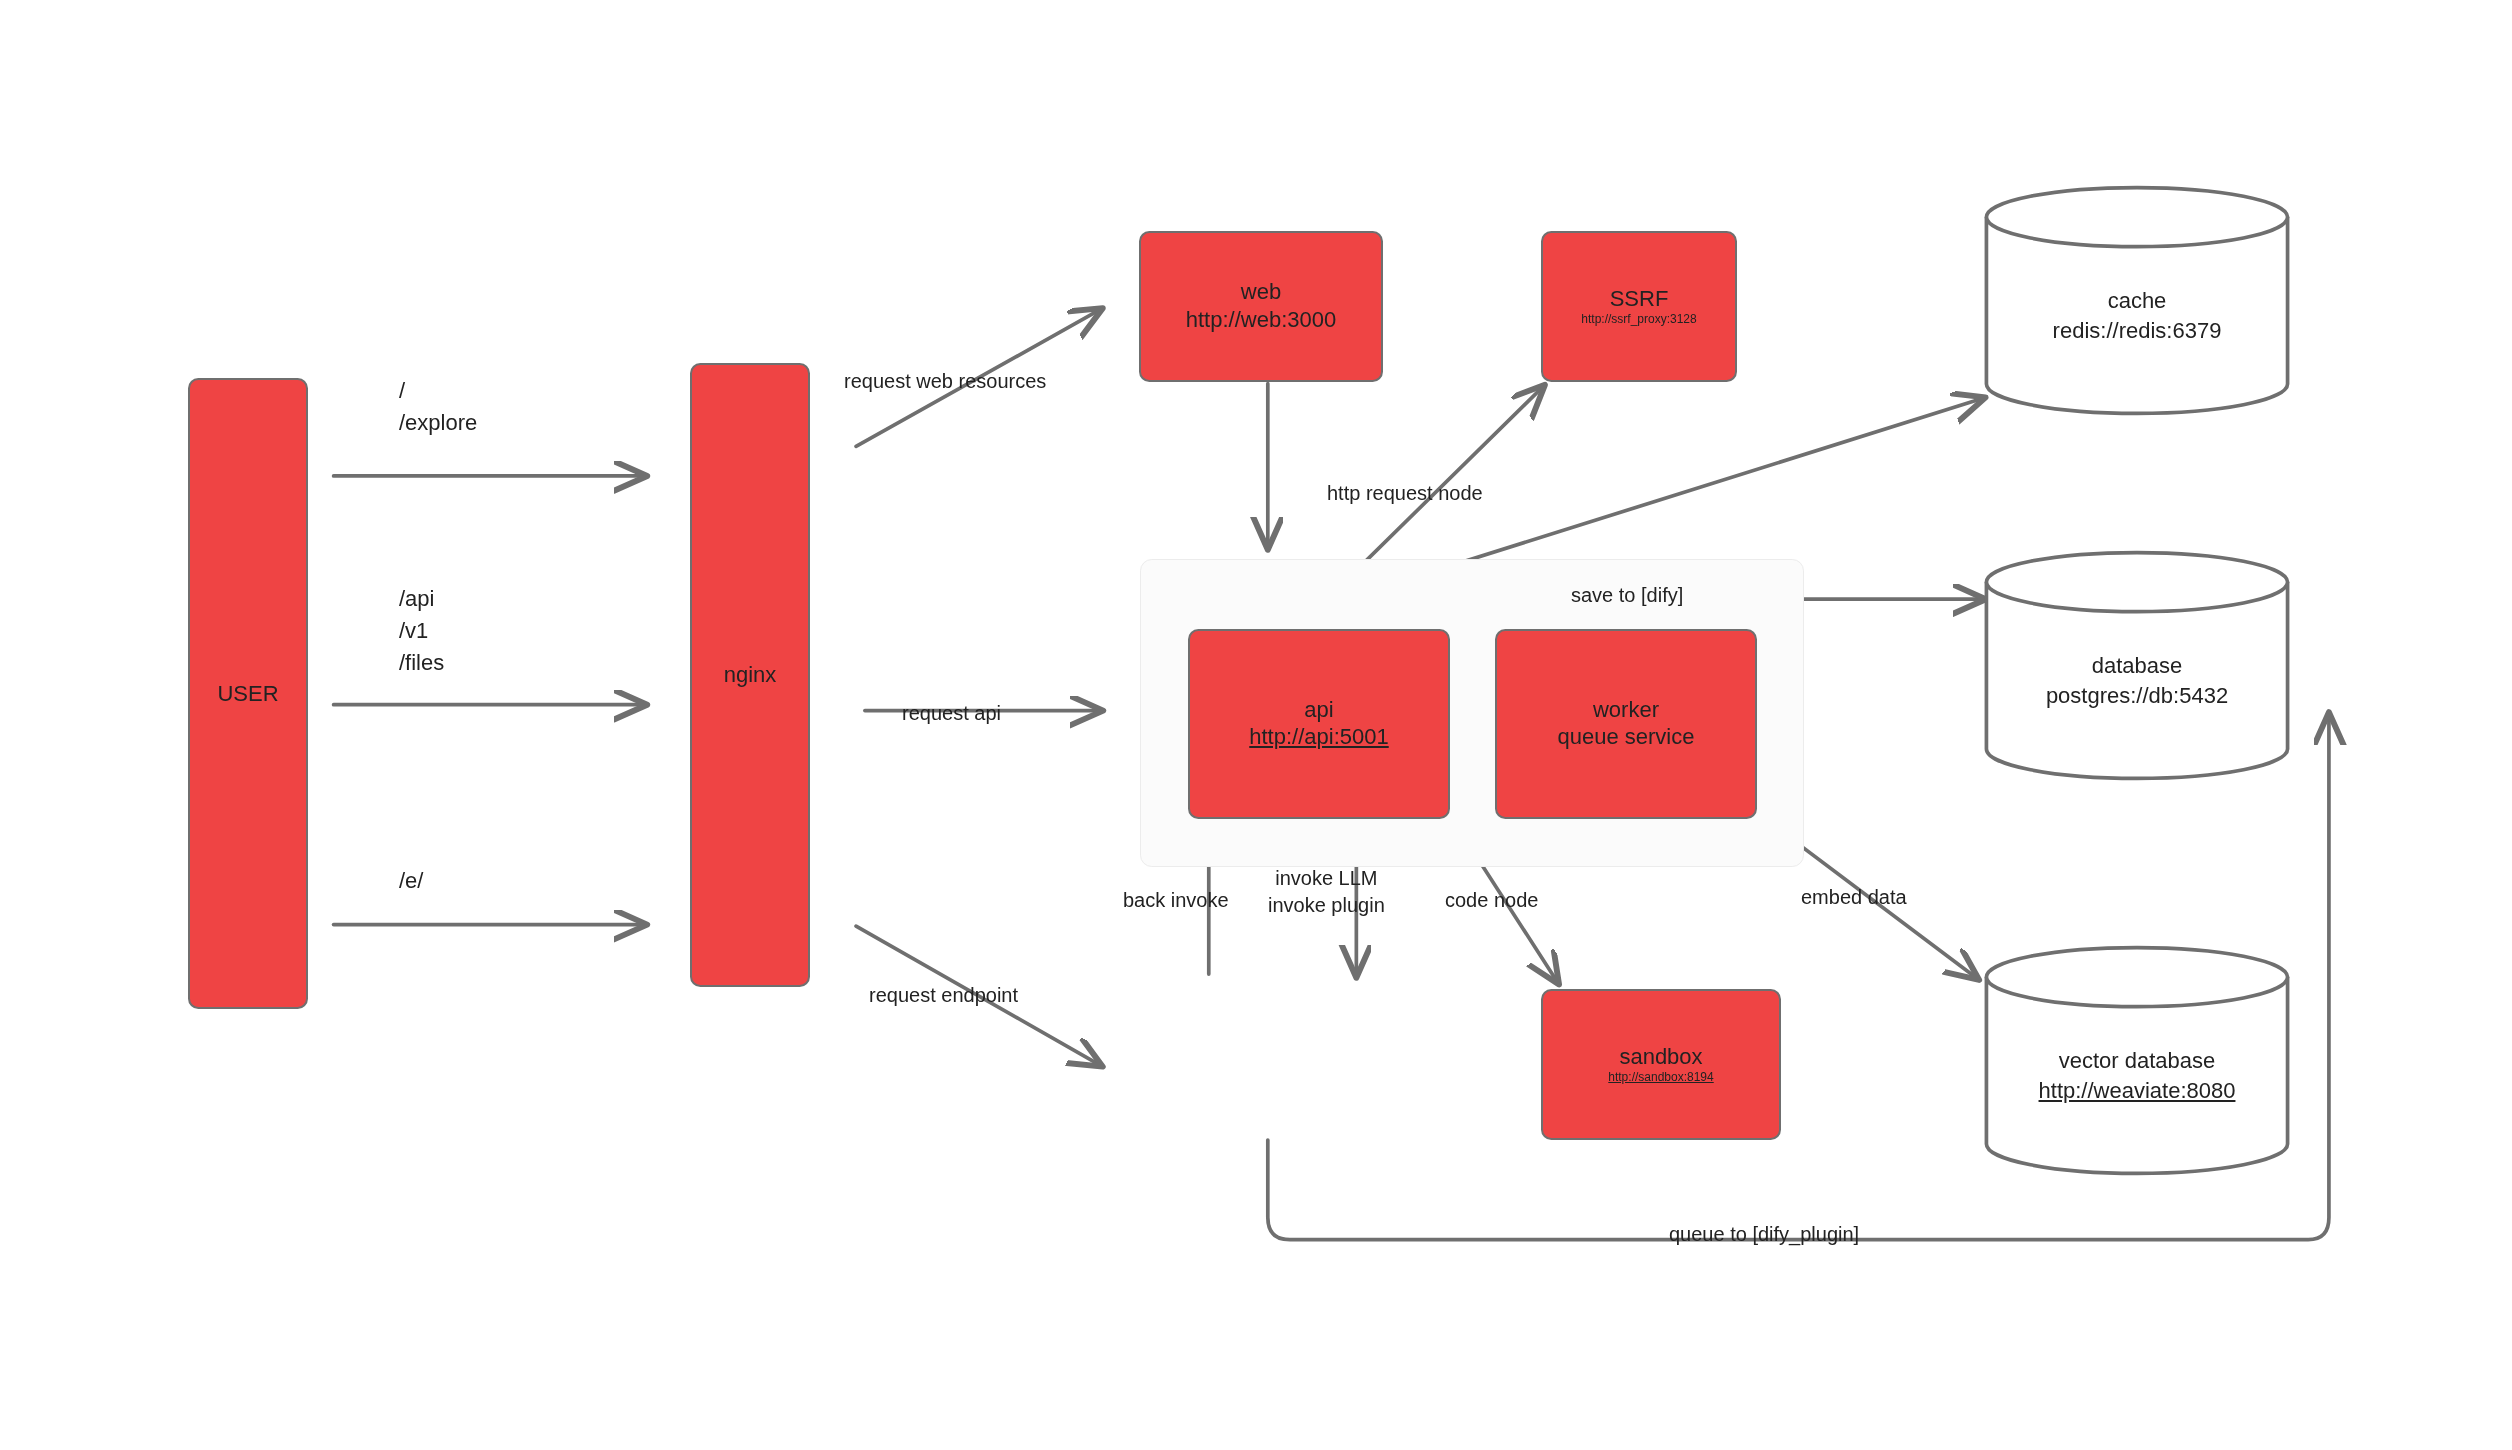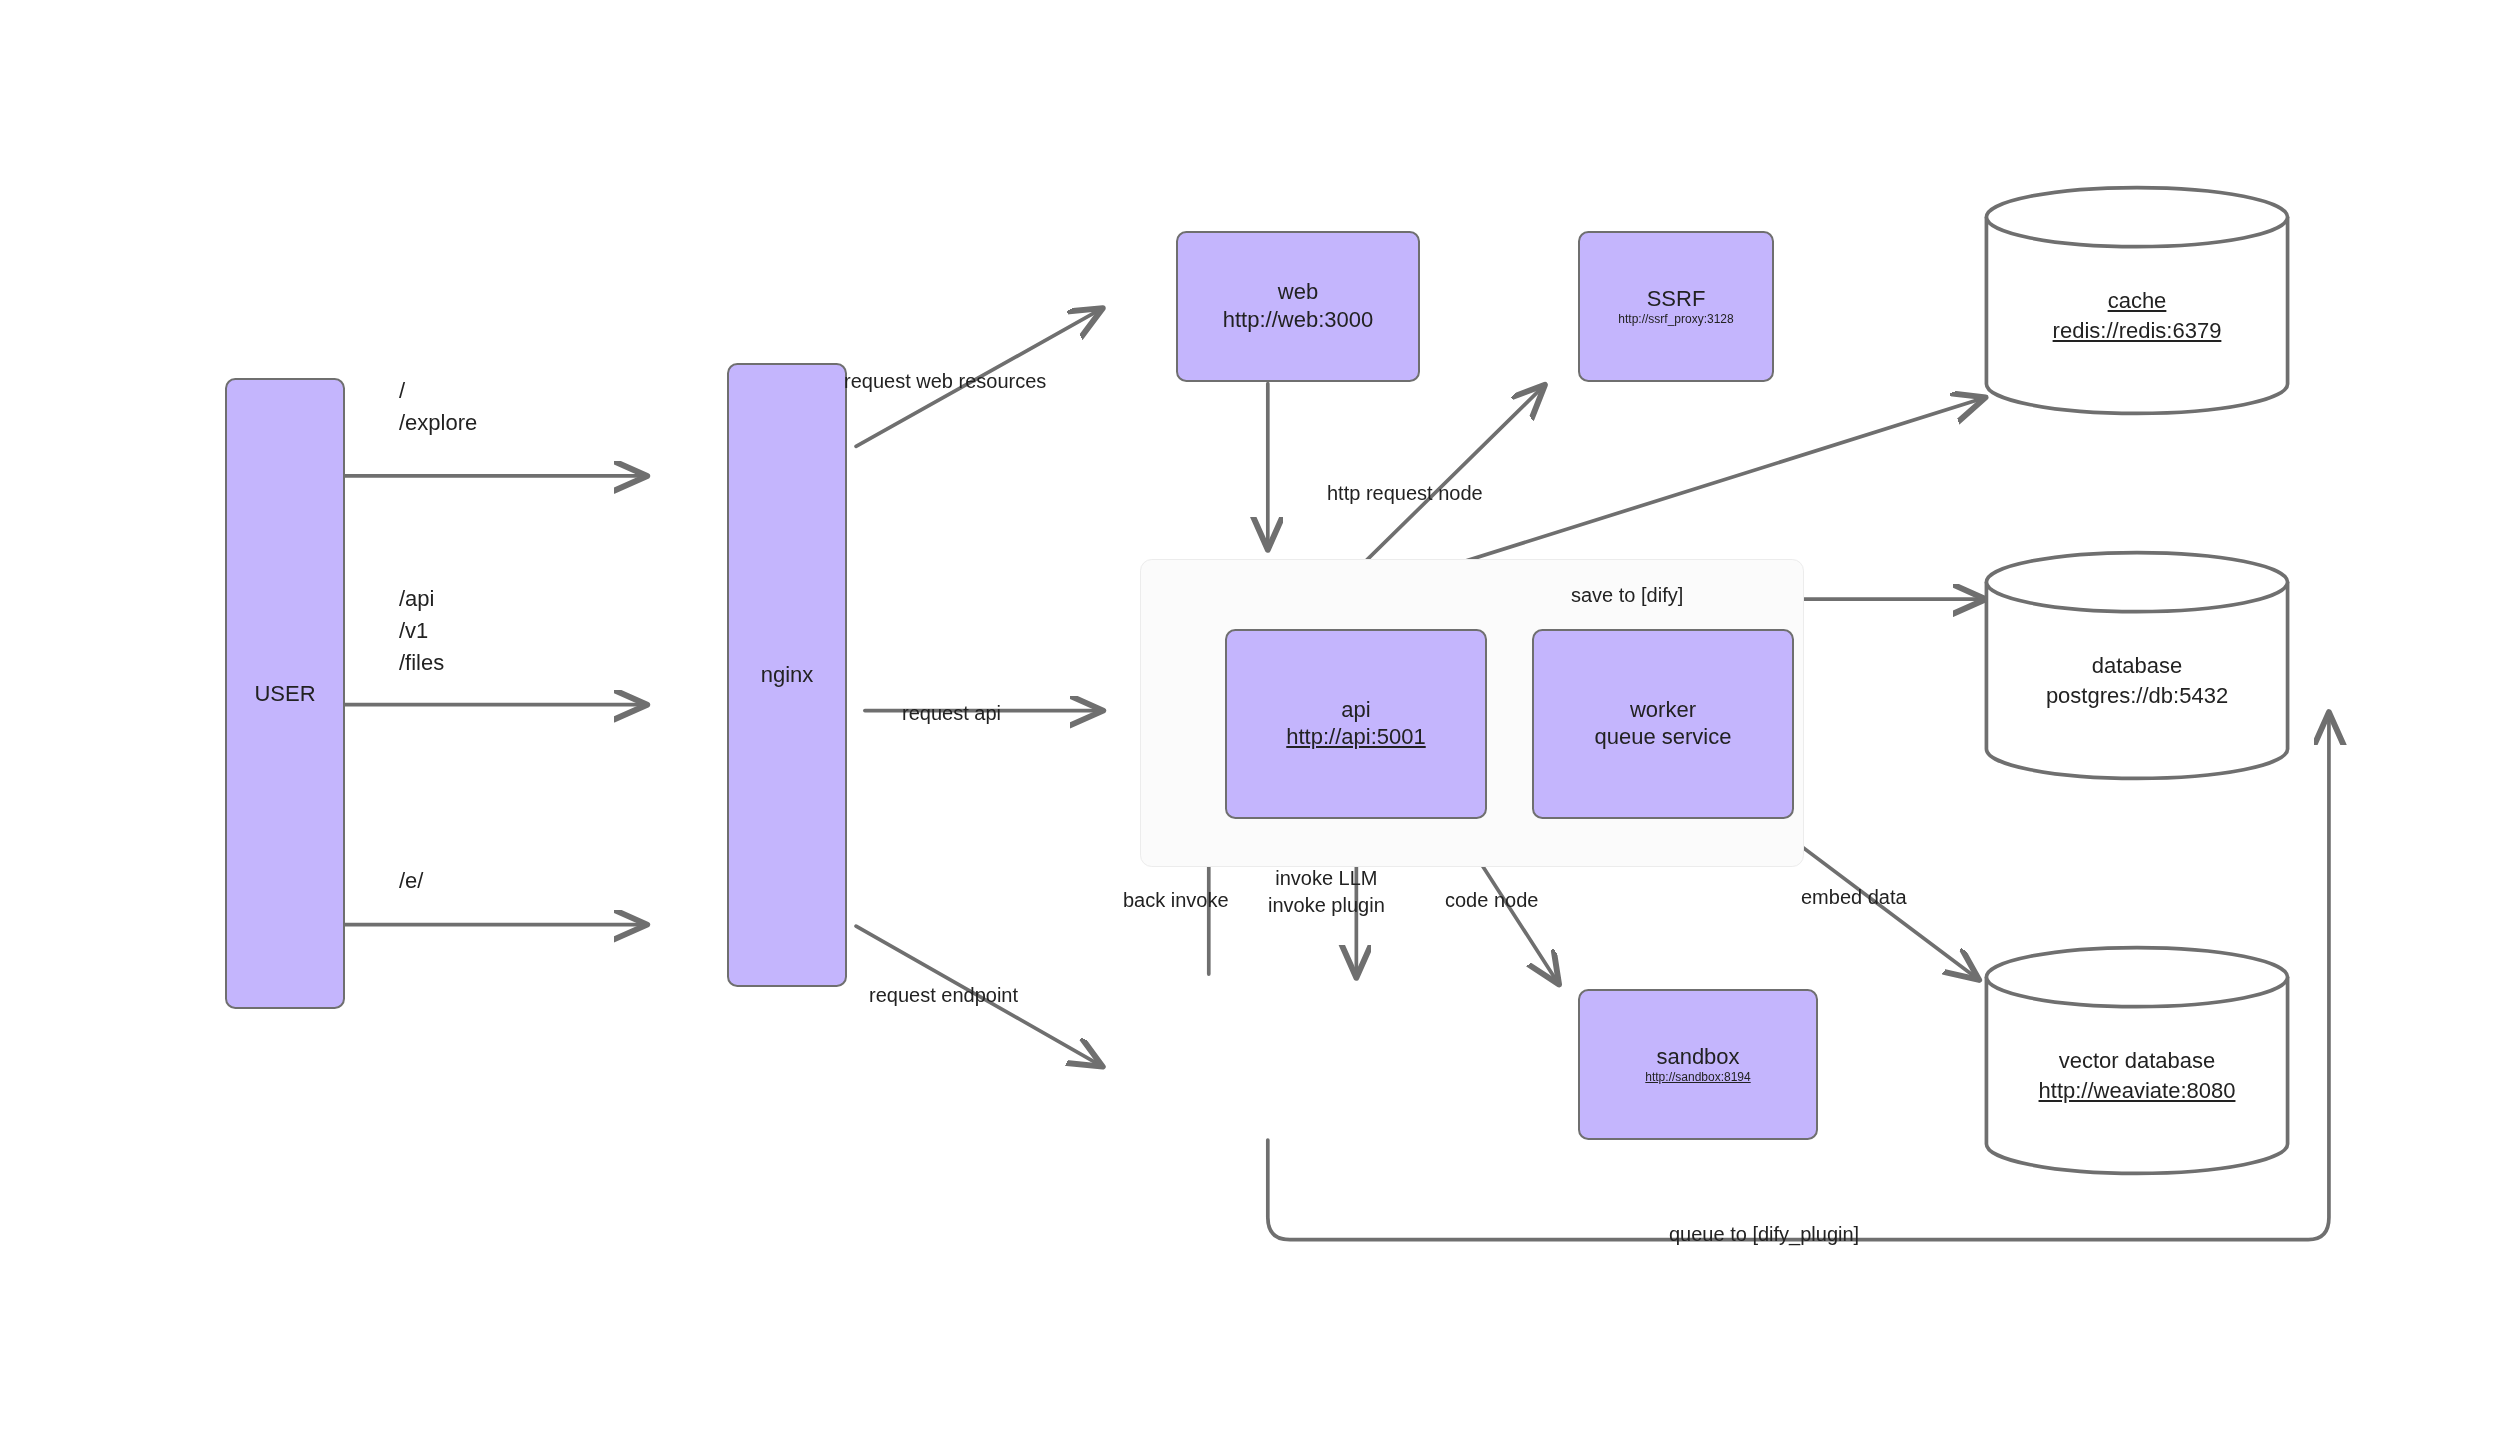--- a/index.html
+++ b/index.html
@@ -24,27 +24,26 @@
     top: 0;
     width: 2512px;
     height: 1450px;
     pointer-events: none;
   }
   .node {
     position: absolute;
     box-sizing: border-box;
     border: 2.2px solid #6f6f6f;
     border-radius: 10.3px;
-    background: #c4b5fd;
+    background: #ef4444;
     display: flex;
     flex-direction: column;
     align-items: center;
     justify-content: center;
     text-align: center;
-    margin-left: 37px;
   }
   .node .title {
     font-size: 22px;
     line-height: 1.25;
     color: #222222;
   }
   .node .sub {
     font-size: 22px;
     line-height: 1.3;
     color: #222222;
@@ -174,21 +173,21 @@
   <div class="node" style="left:1541px; top:989px; width:240px; height:151px;">
     <div class="title">sandbox</div>
     <div class="sub-small underline">http://sandbox:8194</div>
   </div>
 
   <div class="cyl" style="left:1982px; top:183px; width:310px; height:235px;">
     <svg width="310" height="235" viewBox="0 0 420 318">
       <path d="M6,46 L6,272 A204,40 0 0 0 414,272 L414,46" fill="#ffffff" stroke="#6f6f6f" stroke-width="5"></path>
       <ellipse cx="210" cy="46" rx="204" ry="40" fill="#ffffff" stroke="#6f6f6f" stroke-width="5"></ellipse>
     </svg>
-    <div class="cyl-label" style="top:103px;text-decoration:underline;">
+    <div class="cyl-label" style="top:103px;">
       <div>cache</div>
       <div>redis://redis:6379</div>
     </div>
   </div>
 
   <div class="cyl" style="left:1982px; top:548px; width:310px; height:235px;">
     <svg width="310" height="235" viewBox="0 0 420 318">
       <path d="M6,46 L6,272 A204,40 0 0 0 414,272 L414,46" fill="#ffffff" stroke="#6f6f6f" stroke-width="5"></path>
       <ellipse cx="210" cy="46" rx="204" ry="40" fill="#ffffff" stroke="#6f6f6f" stroke-width="5"></ellipse>
     </svg>

